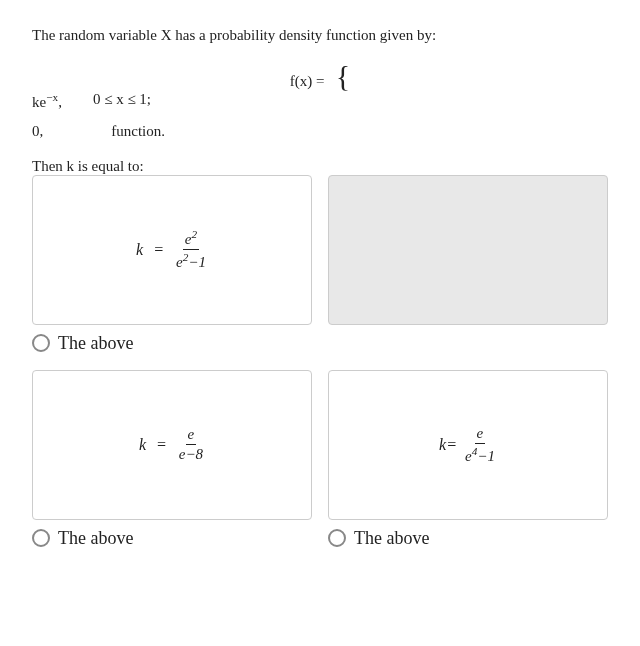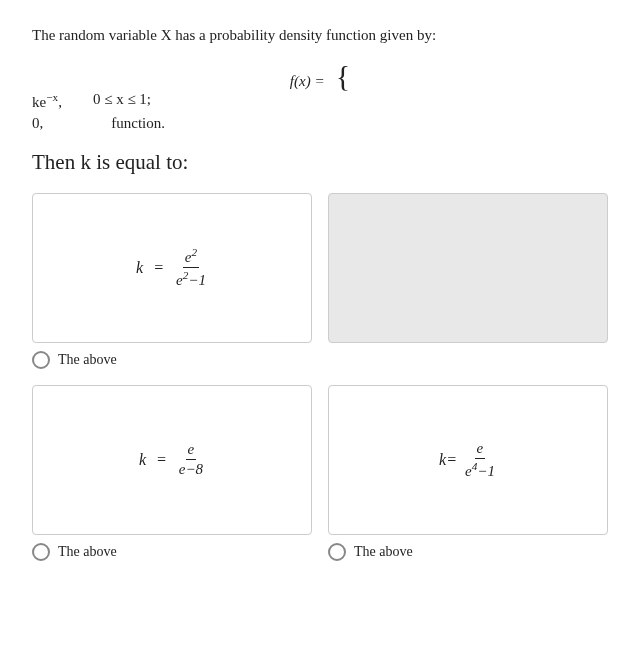--- a/index.html
+++ b/index.html
@@ -23,30 +23,29 @@
       font-size: 15px;
     }
     .brace {
       font-size: 2em;
       line-height: 1;
       color: #222;
     }
     .piecewise-rows {
       display: flex;
       flex-direction: column;
-      gap: 4px;
+      gap: 12px;
       font-size: 15px;
     }
     .piecewise-rows .row {
       display: flex;
       gap: 18px;
     }
     .then-text {
-      font-size: 21px;
-      margin-bottom: 18px;
+      font-size: 15px;
     }
     .options-grid {
       display: grid;
       grid-template-columns: 1fr 1fr;
       gap: 16px;
     }
     .option-cell {
       display: flex;
       flex-direction: column;
       gap: 8px;
@@ -60,21 +59,21 @@
       justify-content: center;
       background: #fff;
     }
     .option-box.shaded {
       background: #e8e8e8;
     }
     .radio-row {
       display: flex;
       align-items: center;
       gap: 8px;
-      font-size: 14px;
+      font-size: 18px;
     }
     .radio-circle {
       width: 18px;
       height: 18px;
       border-radius: 50%;
       border: 2px solid #888;
       background: #fff;
       flex-shrink: 0;
       display: inline-block;
       cursor: pointer;
@@ -115,21 +114,21 @@
       font-size: 16px;
     }
   </style>
 </head>
 <body>
 
 <div>
   <p class="question-text">The random variable X has a probability density function given by:</p>
 
   <div class="pdf-formula">
-    <span style="font-style:italic;">f(x) =</span>
+    <span style="">f(x) =</span>
     &nbsp;
     <span class="brace">{</span>
     <span class="piecewise-rows">
       <span class="row">
         <span>ke<sup>−x</sup>,</span>
         <span style="margin-left:13px;">0 ≤ x ≤ 1;</span>
       </span>
       <span class="row">
         <span>0,</span>
         <span style="margin-left:50px;">function.</span>

